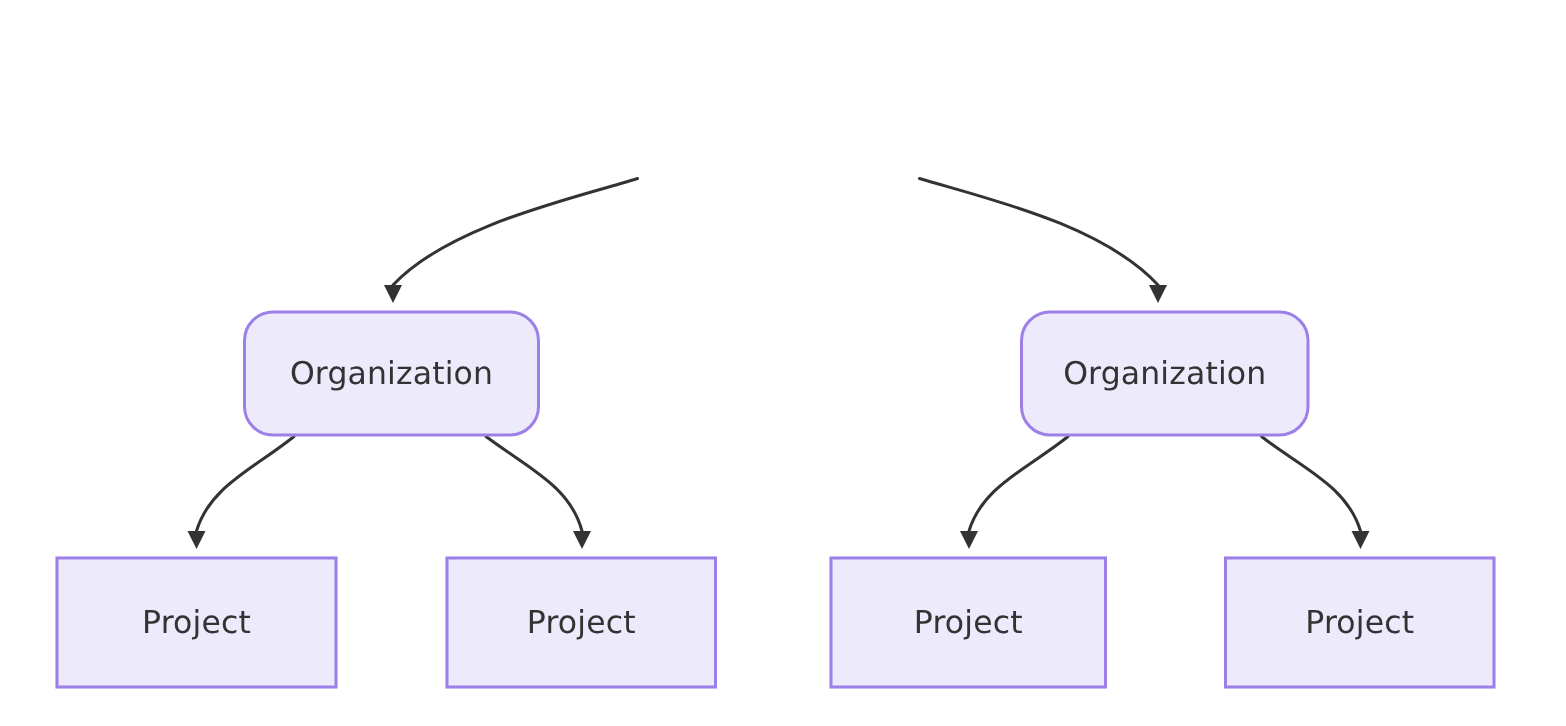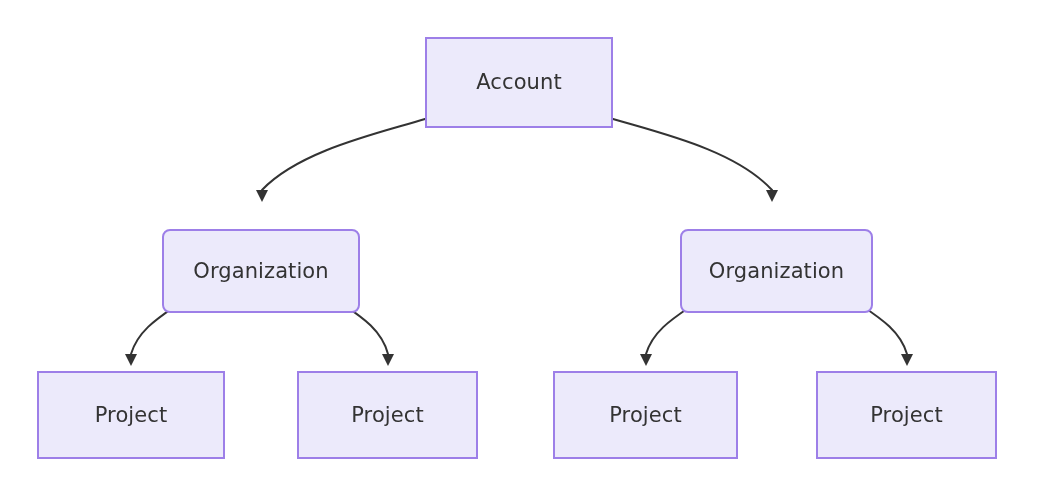--- a/index.html
+++ b/index.html
@@ -46,22 +46,21 @@
     align-items: center;
     justify-content: center;
     color: #333333;
     font-size: 21px;
     font-weight: 400;
     letter-spacing: 0.1px;
     line-height: 1;
     white-space: nowrap;
   }
   .node.rounded {
-    border-radius: 8px;
-    margin-top: 22px;
+    border-radius: 20px;
   }
   .node-label {
     display: block;
     pointer-events: none;
   }
 </style>
 </head>
 <body>
 
 <div id="diagram-canvas" style="background: rgb(255, 255, 255);">
@@ -75,23 +74,20 @@
     <path class="edge-path" d="M 841,291 C 868,312 898,324 907,354" stroke="#333333"></path>
 
     <polygon class="arrow-head" points="256,190 268,190 262,202" fill="#333333"></polygon>
     <polygon class="arrow-head" points="766,190 778,190 772,202" fill="#333333"></polygon>
     <polygon class="arrow-head" points="125,354 137,354 131,366" fill="#333333"></polygon>
     <polygon class="arrow-head" points="382,354 394,354 388,366" fill="#333333"></polygon>
     <polygon class="arrow-head" points="640,354 652,354 646,366" fill="#333333"></polygon>
     <polygon class="arrow-head" points="901,354 913,354 907,366" fill="#333333"></polygon>
   </svg>
 
-  <div class="node" id="node-account" style="left: 425px; top: 37px; width: 188px; height: 91px; background: rgb(236, 234, 251); border-color: rgb(157, 127, 232); color: rgb(51, 51, 51);">
-    <span class="node-label">Account</span>
-  </div>
 
   <div class="node rounded" id="node-organization-left" style="left: 162px; top: 207px; width: 198px; height: 84px; background: rgb(236, 234, 251); border-color: rgb(157, 127, 232); color: rgb(51, 51, 51);">
     <span class="node-label">Organization</span>
   </div>
 
   <div class="node rounded" id="node-organization-right" style="left: 680px; top: 207px; width: 193px; height: 84px; background: rgb(236, 234, 251); border-color: rgb(157, 127, 232); color: rgb(51, 51, 51);">
     <span class="node-label">Organization</span>
   </div>
 
   <div class="node" id="node-project-1" style="left: 37px; top: 371px; width: 188px; height: 88px; background: rgb(236, 234, 251); border-color: rgb(157, 127, 232); color: rgb(51, 51, 51);">

